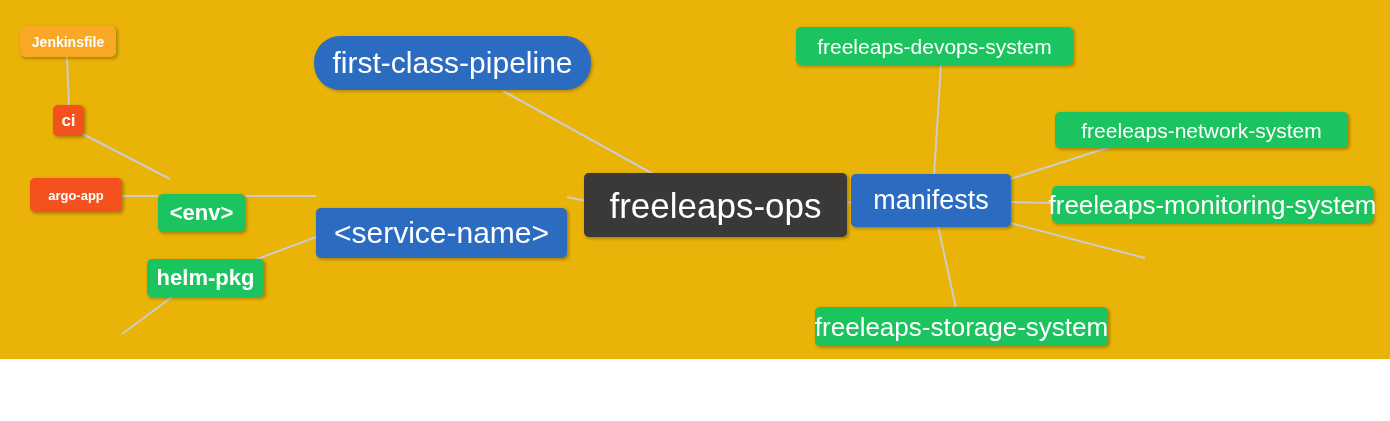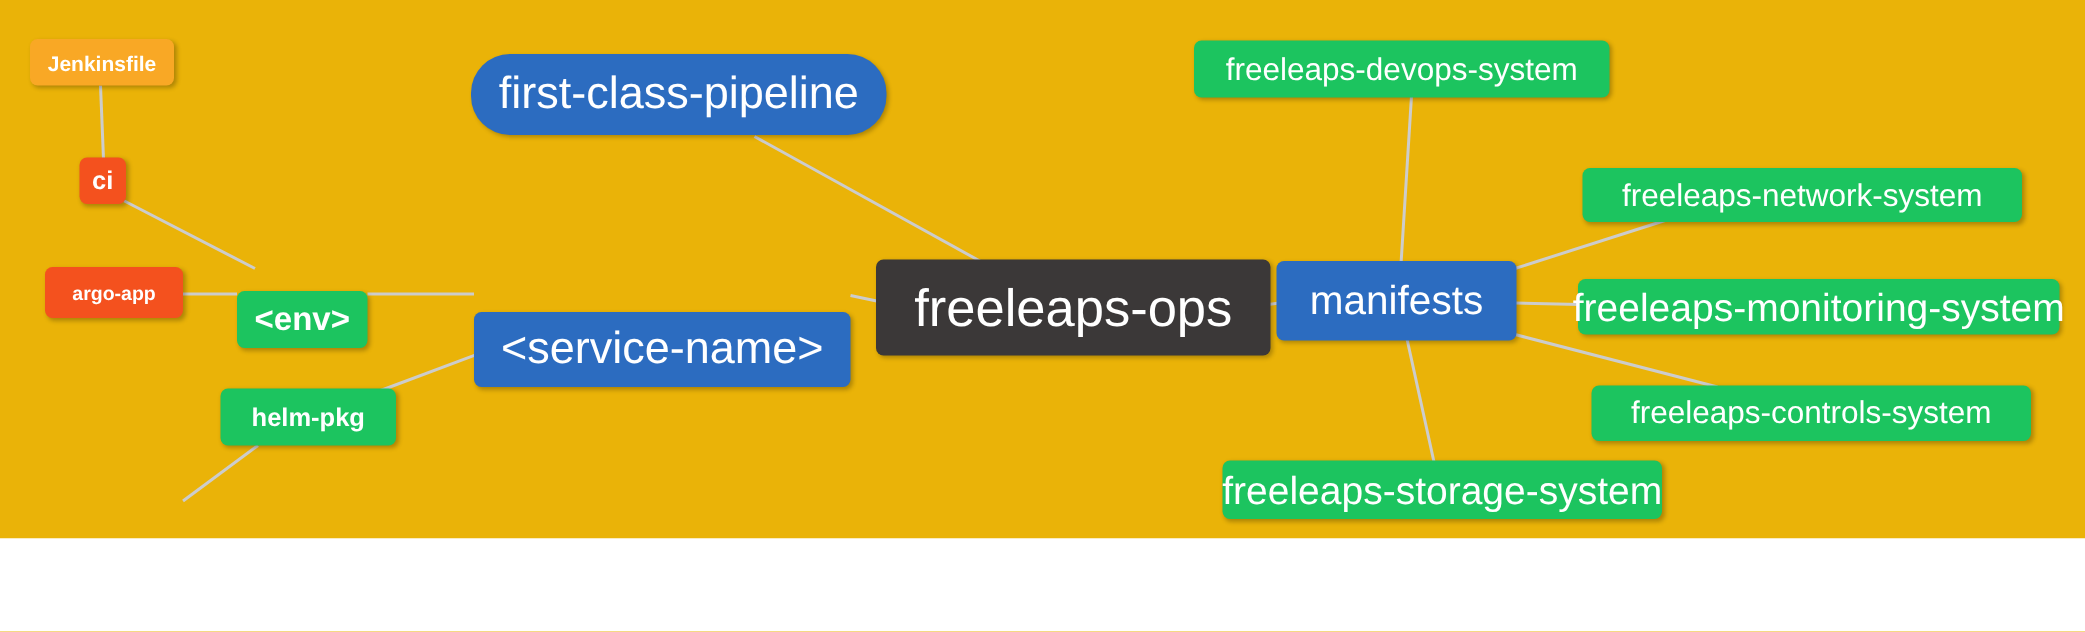--- a/index.html
+++ b/index.html
@@ -53,34 +53,33 @@
   </svg>
 
   <div class="node orange semibold" style="left:20px;top:26px;width:96px;height:31px;font-size:14px;">Jenkinsfile</div>
 
   <div class="node red bold" style="left:53px;top:105px;width:31px;height:31px;font-size:17px;">ci</div>
 
   <div class="node red bold" style="left:30px;top:178px;width:92px;height:34px;font-size:13px;">argo-app</div>
 
   <div class="node green bold" style="left:158px;top:176px;width:87px;height:38px;font-size:22px;margin-top:18px;">&lt;env&gt;</div>
 
-  <div class="node green bold" style="left:147px;top:259px;width:117px;height:38px;font-size:17px;">helm-pkg</div>
+  <div class="node green bold" style="left:147px;top:259px;width:117px;height:38px;font-size:22px;">helm-pkg</div>
 
 
   <div class="node blue" style="left:314px;top:36px;width:277px;height:54px;font-size:30px;border-radius:26px;">first-class-pipeline</div>
 
   <div class="node blue" style="left:316px;top:172px;width:251px;height:50px;font-size:30px;margin-top:36px;">&lt;service-name&gt;</div>
 
   <div class="node dark" style="left:584px;top:173px;width:263px;height:64px;font-size:35px;">freeleaps-ops</div>
 
   <div class="node blue" style="left:851px;top:174px;width:160px;height:53px;font-size:27px;">manifests</div>
 
   <div class="node green" style="left:796px;top:27px;width:277px;height:38px;font-size:21px;text-align:center;">freeleaps-devops-system</div>
 
   <div class="node green" style="left:1055px;top:112px;width:293px;height:36px;font-size:21px;">freeleaps-network-system</div>
 
   <div class="node green" style="left:1052px;top:186px;width:321px;height:37px;font-size:26px;">freeleaps-monitoring-system</div>
 
-  <div class="node green" style="left:1061px;top:257px;width:293px;height:37px;font-size:21px;">freeleaps-controls-system</div>
 
   <div class="node green" style="left:815px;top:307px;width:293px;height:39px;font-size:26px;">freeleaps-storage-system</div>
 
 </div>
 
 </body></html>

